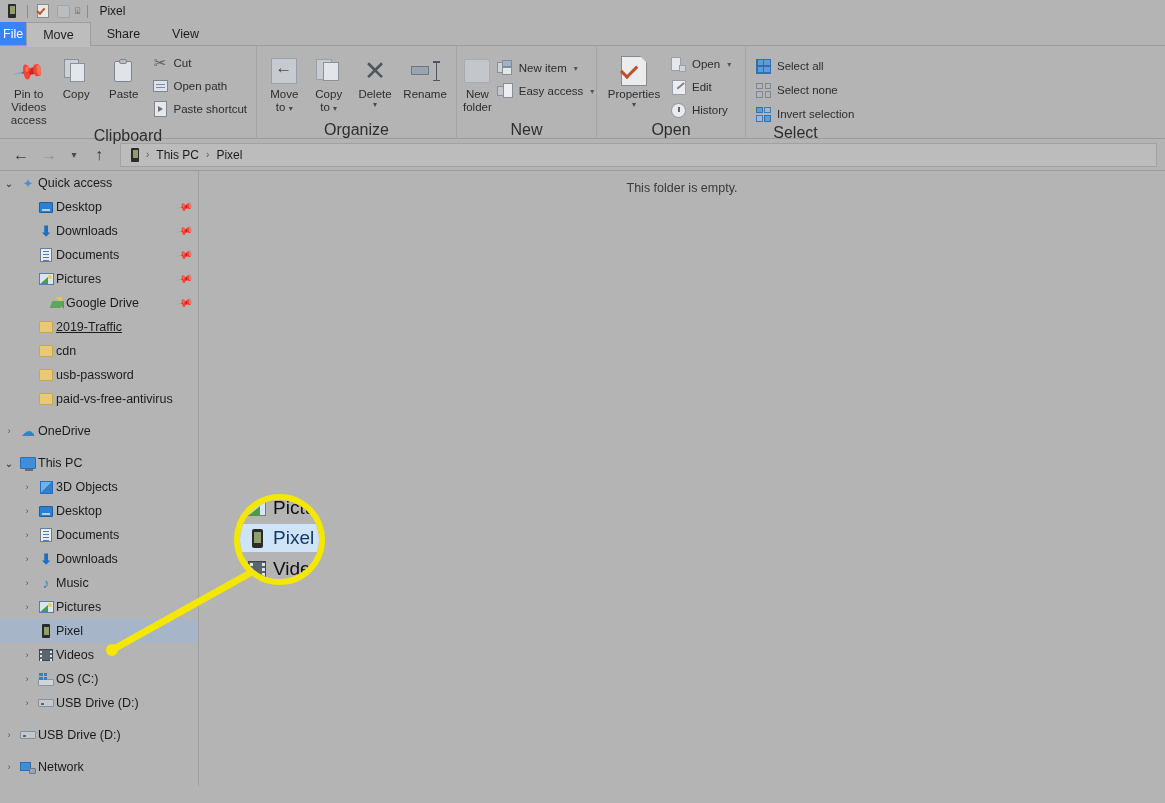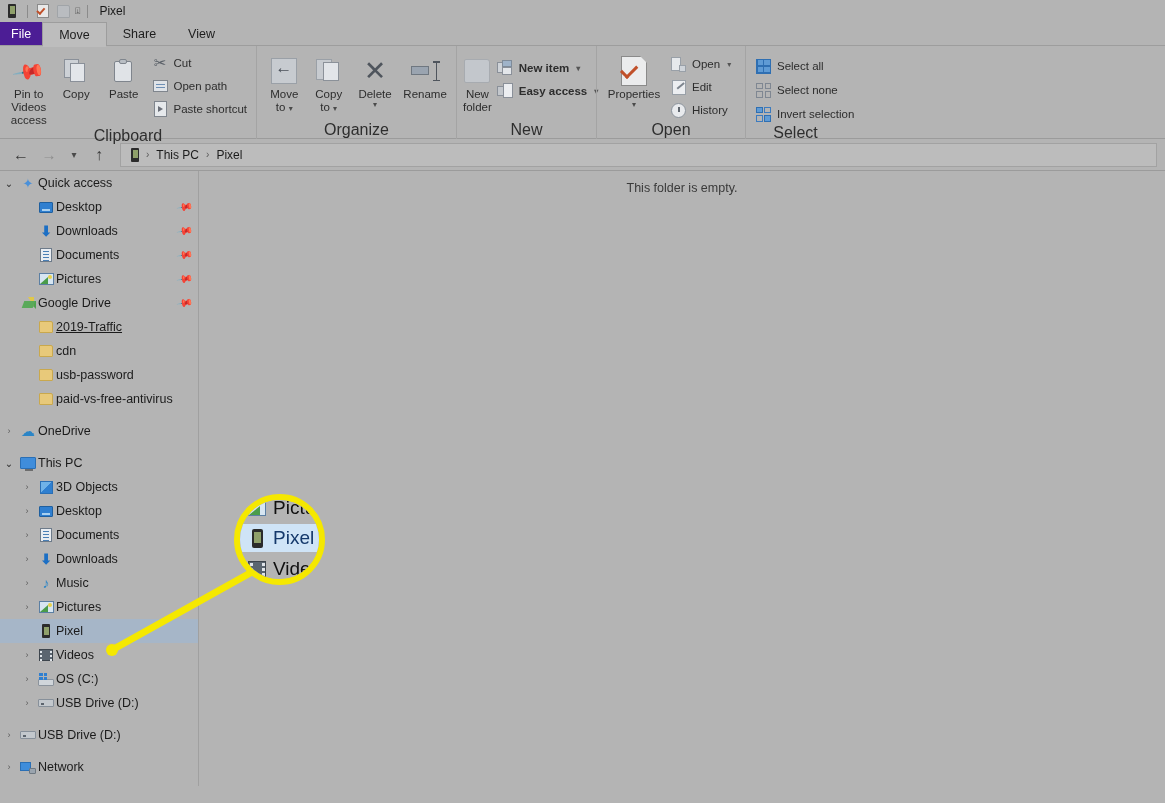--- a/index.html
+++ b/index.html
@@ -45,21 +45,21 @@
     position: relative;
   }
   .tabstrip::after {
     content: ""; position: absolute; left: 0; right: 0; bottom: 0;
     height: 1px; background: #9d9d9d;
   }
   .tab {
     padding: 0 16px; display: flex; align-items: center;
     font-size: 12.5px; color: #1d1d1d; position: relative;
   }
-  .tab.file { background: #4c1d95; color: #ffffff; padding: 0 11px; }
+  .tab.file { background: #3b82f6; color: #ffffff; padding: 0 3px; }
   .tab.active {
     background: #bdbdbd;
     border-left: 1px solid #9d9d9d; border-right: 1px solid #9d9d9d;
     border-top: 1px solid #9d9d9d;
     z-index: 2;
   }
   .tab.active::after {
     content:""; position:absolute; left:0; right:0; bottom:-1px; height:2px; background:#bdbdbd;
   }
 
@@ -402,21 +402,21 @@
 
   <div class="rgroup" style="width:140px;">
     <div class="rgroup-body">
       <div class="bigbtn" style="width:50px;">
         <span class="glyph">
             <span class="ic-newfolder"></span>
           </span>
         <span class="cap">New</span>
         <span class="cap">folder</span>
       </div>
-      <div class="smallcol" style="padding-top:8px;font-weight:bold;">
+      <div class="smallcol" style="padding-top:8px;">
         <div class="smallbtn">
           <span class="sglyph">
               <span class="ic-newitem">
                 <i class="s1"></i>
                 <i class="s2"></i>
                 <i class="s3"></i>
               </span>
             </span>
           <span>New item</span>
           <span class="sarrow">▾</span>
@@ -567,21 +567,21 @@
         <span class="pin-mark">📌</span>
       </div>
       <div class="nav-row" style="padding-left: 18px;">
         <span class="nav-chev"></span>
         <span class="nav-ico">
           <span class="g-pics"></span>
         </span>
         <span class="nav-label">Pictures</span>
         <span class="pin-mark">📌</span>
       </div>
-      <div class="nav-row" style="padding-left: 0;">
+      <div class="nav-row" style="padding-left: 28px;">
         <span class="nav-chev"></span>
         <span class="nav-ico">
           <span class="g-gdrive">
             <i class="t1"></i>
             <i class="t2"></i>
             <i class="t3"></i>
           </span>
         </span>
         <span class="nav-label">Google Drive</span>
         <span class="pin-mark">📌</span>

